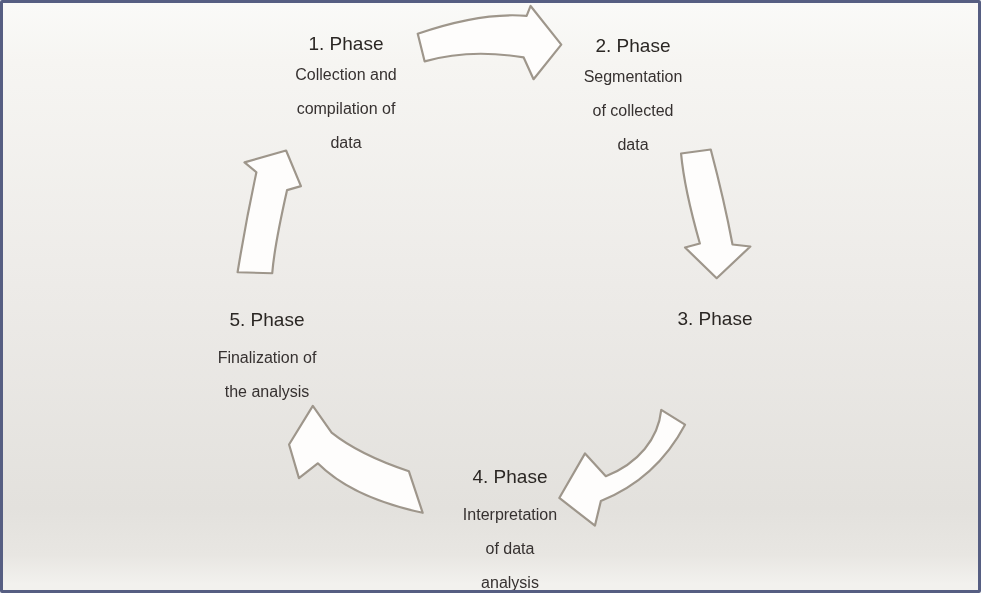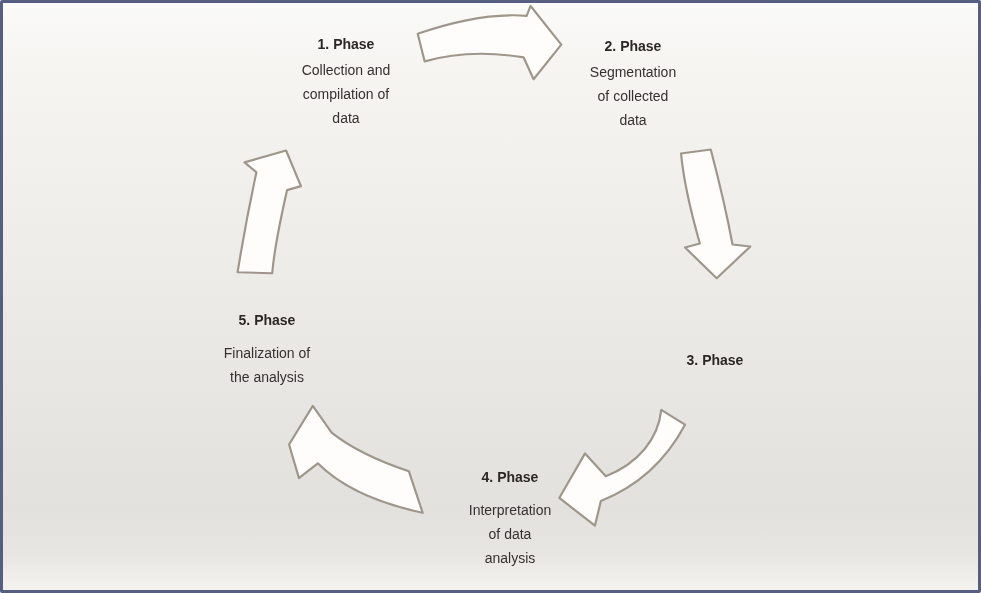--- a/index.html
+++ b/index.html
@@ -37,28 +37,28 @@
     stroke-linejoin: round;
   }
   .phase {
     position: absolute;
     transform: translateX(-50%);
     text-align: center;
     color: #2e2a27;
     white-space: nowrap;
   }
   .phase-label {
-    font-size: 14px;
-    font-weight: bold;
+    font-size: 19px;
+    font-weight: normal;
     line-height: 26px;
     color: #2b2724;
   }
   .phase-desc {
-    font-size: 14px;
-    line-height: 24px;
+    font-size: 16px;
+    line-height: 34px;
     color: #363130;
     white-space: pre-line;
   }
   .gap-lg .phase-label { margin-bottom: 8px; }
   .gap-sm .phase-label { margin-bottom: 1px; }
 </style>
 </head>
 <body>
 
 <div class="frame">
@@ -83,21 +83,21 @@
 data</div>
   </div>
 
   <div class="phase gap-sm" style="left:630px; top:30px;">
     <div class="phase-label">2. Phase</div>
     <div class="phase-desc">Segmentation
 of collected
 data</div>
   </div>
 
-  <div class="phase gap-lg" style="left:712px; top:303px;margin-top:41px;">
+  <div class="phase gap-lg" style="left:712px; top:303px;">
     <div class="phase-label">3. Phase</div>
   </div>
 
   <div class="phase gap-lg" style="left:507px; top:461px;">
     <div class="phase-label">4. Phase</div>
     <div class="phase-desc">Interpretation
 of data
 analysis</div>
   </div>
 

